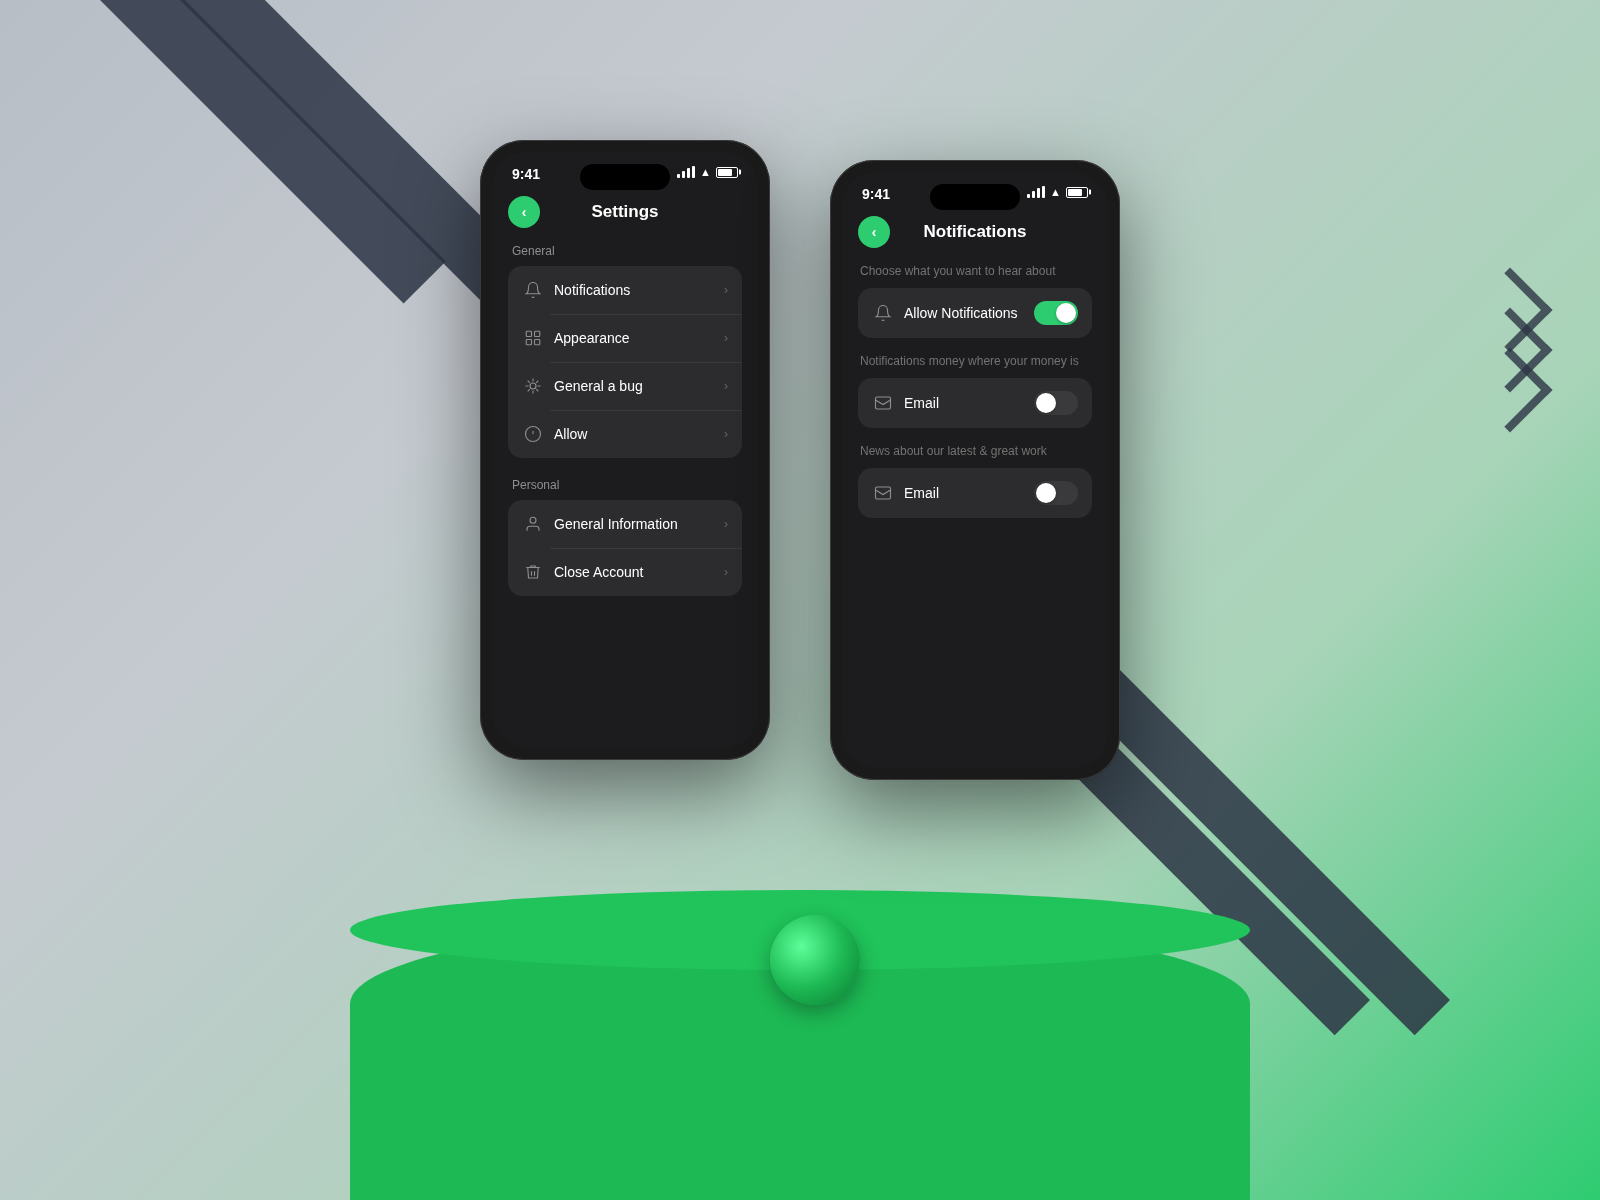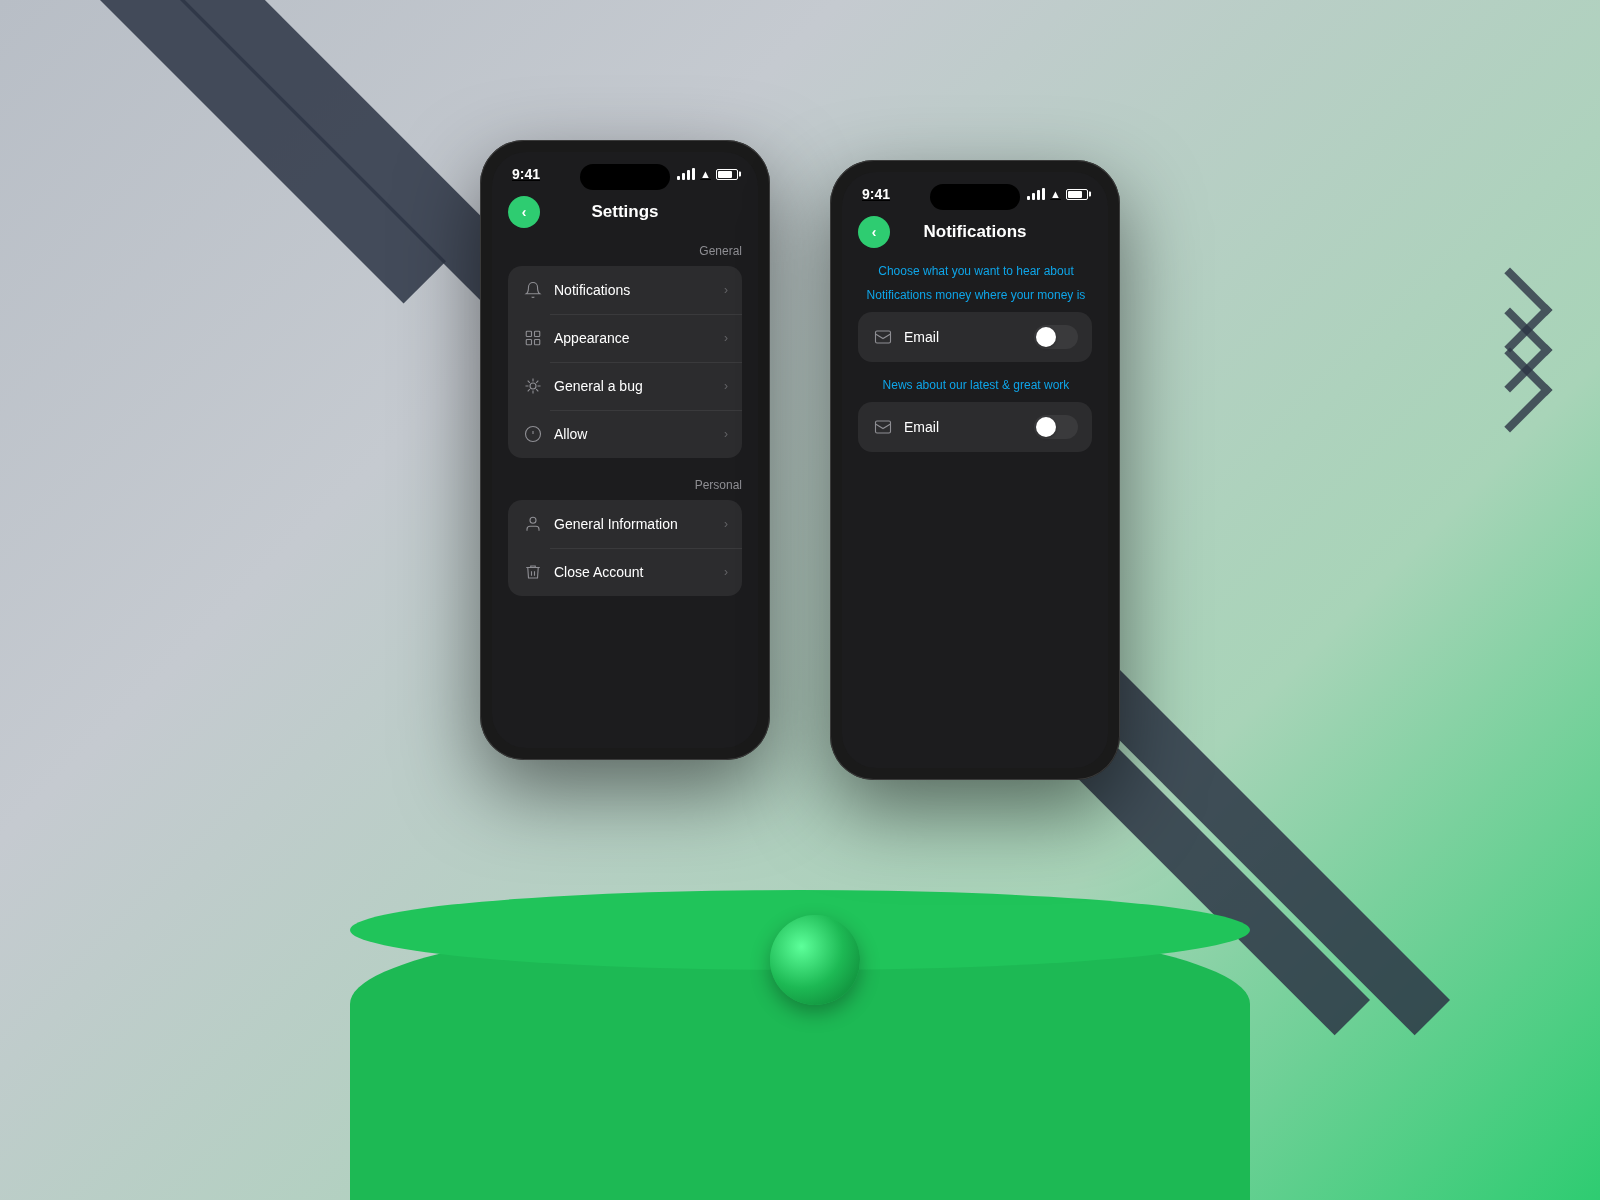--- a/index.html
+++ b/index.html
@@ -142,25 +142,24 @@
       height: 26px;
       background: #000;
       border-radius: 13px;
       z-index: 10;
     }
 
     
     .status-bar {
       display: flex;
       justify-content: space-between;
-      align-items: center;
+      align-items: flex-start;
       padding: 14px 20px 6px;
       position: relative;
       z-index: 5;
-      text-decoration: underline;
     }
     .status-time {
       font-size: 14px;
       font-weight: 600;
       color: #fff;
     }
     .status-icons {
       display: flex;
       align-items: center;
       gap: 5px;
@@ -247,21 +246,20 @@
       color: #fff;
       white-space: nowrap;
     }
 
     
     .section-label {
       font-size: 12px;
       color: #8e8e93;
       margin-bottom: 8px;
       padding-left: 4px;
-      text-align: right;
     }
 
     
     .settings-group {
       background: #2c2c2e;
       border-radius: 14px;
       overflow: hidden;
       margin-bottom: 20px;
     }
     .settings-item {
@@ -302,24 +300,23 @@
       color: #fff;
     }
     .item-chevron {
       color: #636366;
       font-size: 12px;
     }
 
     
     .notif-subtitle {
       font-size: 12px;
-      color: #0ea5e9;
+      color: #737373;
       margin-bottom: 10px;
       padding-left: 2px;
-      text-align: center;
     }
 
     
     .toggle {
       width: 44px;
       height: 24px;
       border-radius: 12px;
       position: relative;
       flex-shrink: 0;
       cursor: pointer;
@@ -566,20 +563,34 @@
 
         <div class="nav-header">
           <div class="back-btn">
             <span class="back-arrow">‹</span>
           </div>
           <span class="nav-title">Notifications</span>
         </div>
 
         <div class="notif-subtitle">Choose what you want to hear about</div>
 
+        <div class="settings-group" style="margin-bottom: 16px;">
+          <div class="notif-item">
+            <div class="notif-check-icon">
+              <svg viewBox="0 0 24 24">
+                  <path d="M18 8A6 6 0 0 0 6 8c0 7-3 9-3 9h18s-3-2-3-9"></path>
+                  <path d="M13.73 21a2 2 0 0 1-3.46 0"></path>
+                </svg>
+            </div>
+            <span class="notif-label">Allow Notifications</span>
+            <div class="toggle on">
+              <div class="toggle-knob"></div>
+            </div>
+          </div>
+        </div>
 
         <div class="notif-subtitle">Notifications money where your money is</div>
 
         <div class="settings-group" style="margin-bottom: 16px;">
 
           <div class="notif-item">
             <div class="notif-check-icon">
               <svg viewBox="0 0 24 24">
                   <rect x="2" y="4" width="20" height="16" rx="2"></rect>
                   <path d="M2 8l10 6 10-6"></path>

